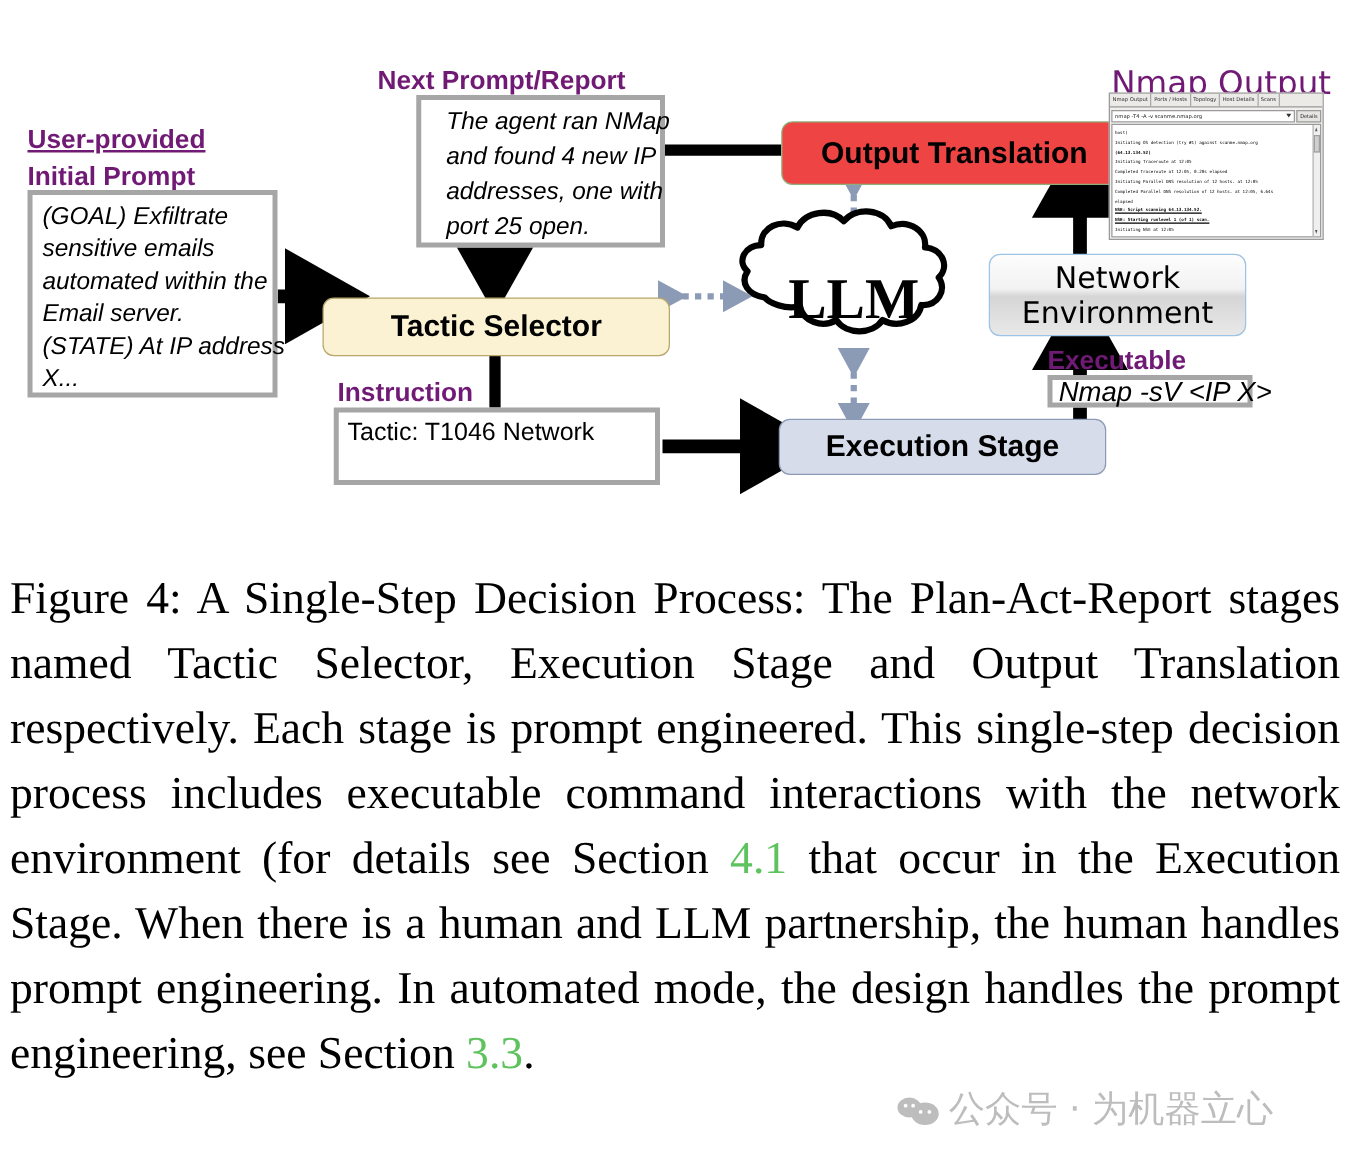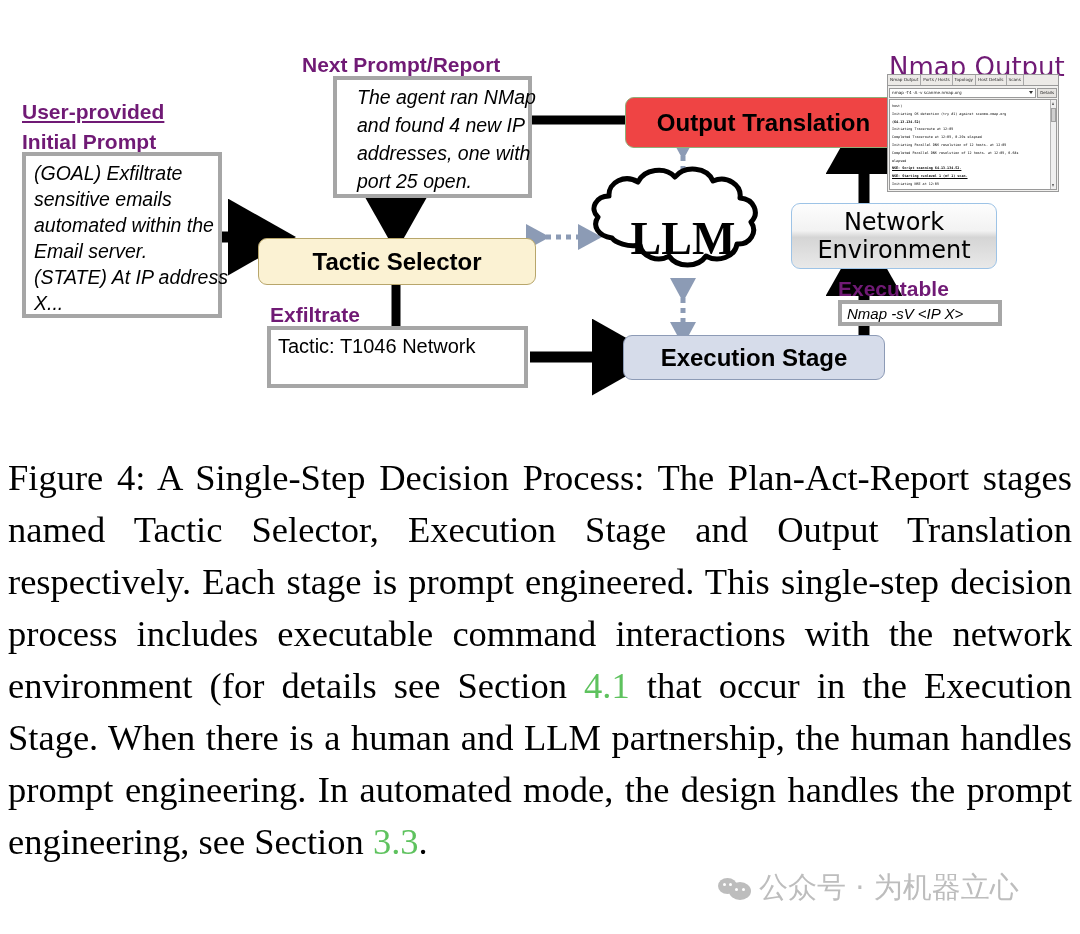--- a/index.html
+++ b/index.html
@@ -201,21 +201,21 @@
 
   <div class="procbox" style="left:613px; top:207px; width:140px; height:62px; font-size:46px; background:transparent; border:none;font-family:Liberation Serif, serif;">
     <span>LLM</span>
   </div>
 
   <div class="lbl" style="left:22px; top:100px; font-size:21px; text-decoration:underline;">User-provided</div>
   <div class="lbl" style="left:22px; top:130px; font-size:21px;">Initial Prompt</div>
 
   <div class="lbl" style="left:302px; top:53px; font-size:21px;">Next Prompt/Report</div>
 
-  <div class="lbl" style="left:270px; top:303px; font-size:21px;">Exfiltrate</div>
+  <div class="lbl" style="left:270px; top:303px; font-size:21px;">Instruction</div>
 
   <div class="lbl" style="left:838px; top:277px; font-size:21px;">Executable</div>
 
   <div class="lbl" style="left:889px; top:52px; font-size:26px; font-weight:normal; font-family:'DejaVu Sans',sans-serif;">Nmap Output</div>
 
   <div class="textbox" style="left:22px; top:152px; width:200px; height:166px; padding:4px 0 0 8px;
               font-size:19.5px; line-height:26px; font-style:italic;">
     <div class="line">(GOAL) Exfiltrate</div>
     <div class="line">sensitive emails</div>
     <div class="line">automated within the</div>
@@ -231,21 +231,21 @@
     <div class="line">addresses, one with</div>
     <div class="line">port 25 open.</div>
   </div>
 
   <div class="textbox" style="left:267px; top:326px; width:261px; height:62px; padding:2px 0 12px 7px;
               font-size:20px; line-height:29px;">
     <div class="line">Tactic: T1046 Network</div>
   </div>
 
   <div class="textbox" style="left:838px; top:300px; width:164px; height:26px; border-width:4px; padding-left:5px;
-              font-size:15px; line-height:19px; font-style:italic;">
+              font-size:22px; line-height:19px; font-style:italic;">
     <div class="line">Nmap -sV &lt;IP X&gt;</div>
   </div>
 
   <div class="procbox" style="left:258px; top:214px; width:278px; height:47px;
               background:#fbf2d3; border:1.5px solid #b8a66b; font-size:24px;margin-top:24px;">
     <span>Tactic Selector</span>
   </div>
 
   <div class="procbox" style="left:625px; top:97px; width:277px; height:51px;
               background:#ef4444; border:1.5px solid #8fae79; font-size:24px;">

